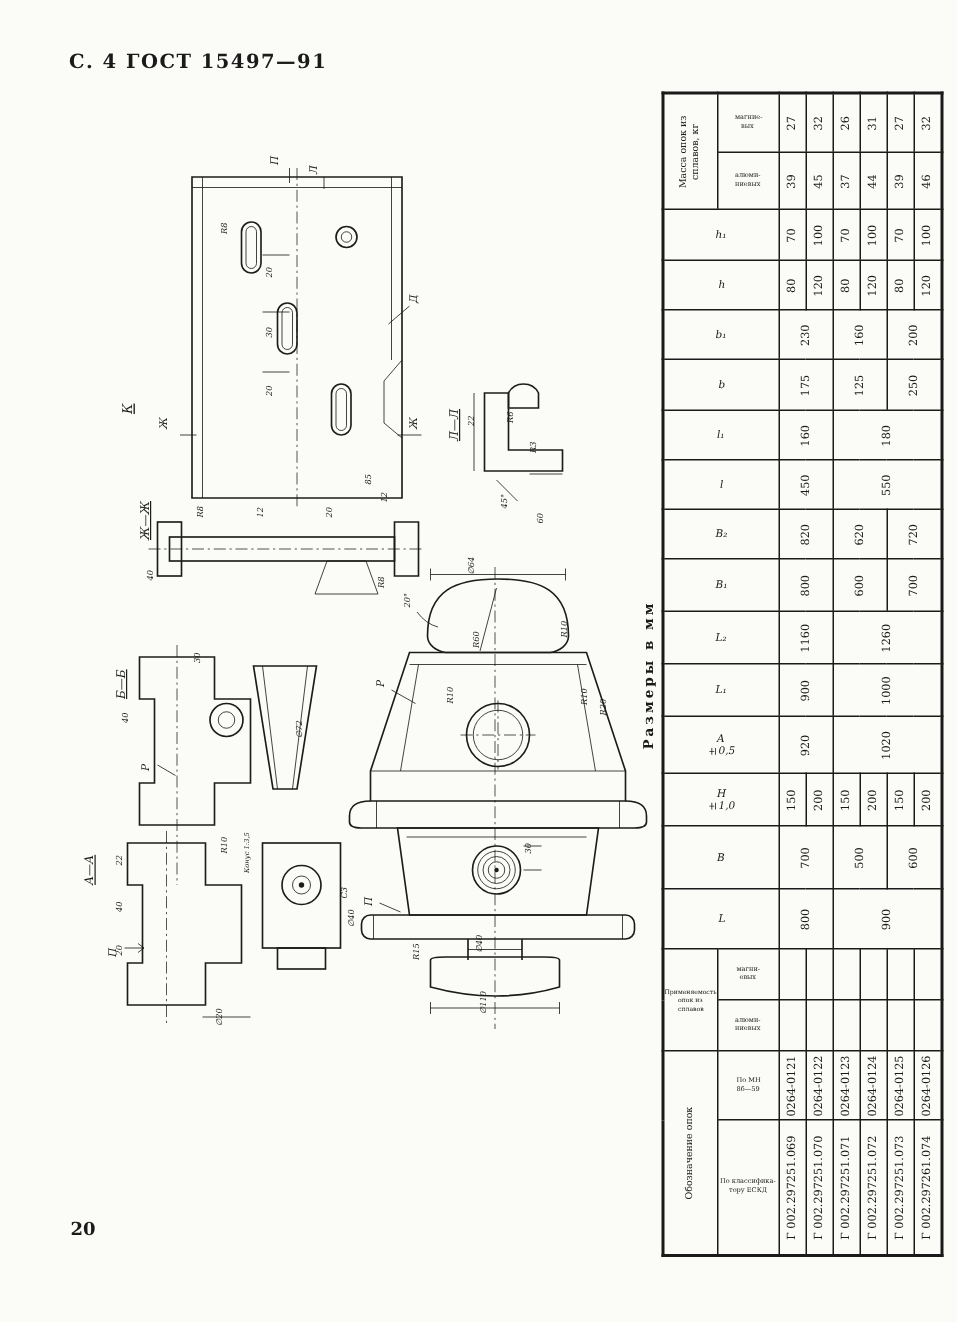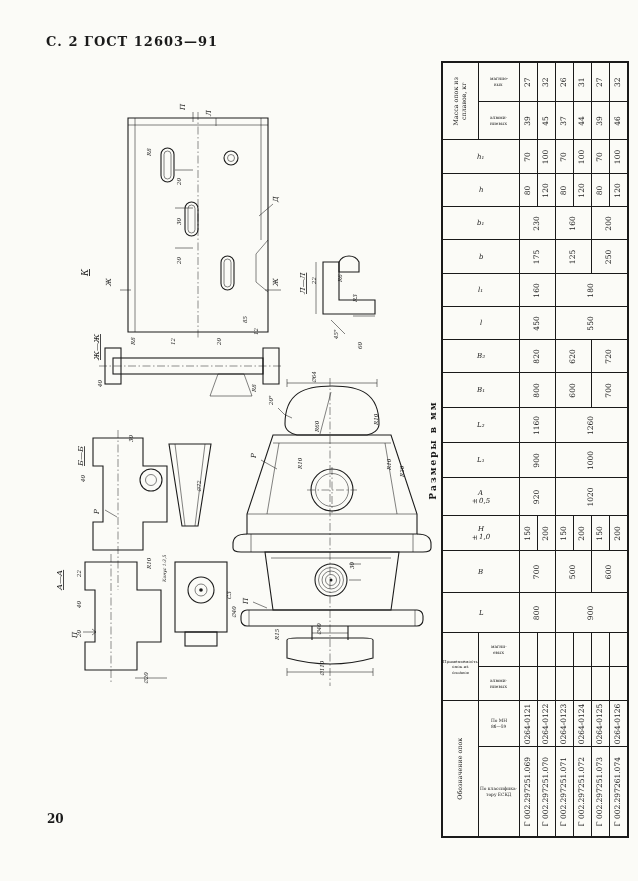--- a/index.html
+++ b/index.html
@@ -28,21 +28,21 @@
   .t{stroke:#1c1c1c;fill:none;stroke-width:0.55;}
   .cl{stroke:#1c1c1c;fill:none;stroke-width:0.5;stroke-dasharray:8 2.5 1.5 2.5;}
   text.dl{font:italic 8px "DejaVu Serif",serif;fill:#1c1c1c;}
   text.dd{font:italic 5.5px "DejaVu Serif",serif;fill:#1c1c1c;}
 </style>
 </head>
 <body>
 
 <div class="sheet">
 
-  <div class="hdr">С. 2  ГОСТ 12603—91</div>
+  <div class="hdr">С. 4  ГОСТ 15497—91</div>
 
   <svg class="drawing" width="400" height="600" viewBox="0 0 400 600">
     <defs>
       <pattern id="hp" patternUnits="userSpaceOnUse" width="4.5" height="4.5" patternTransform="rotate(45)">
         <line x1="2.2" y1="0" x2="2.2" y2="4.5" stroke="#1c1c1c" stroke-width="0.6"></line>
       </pattern>
     </defs>
 
     <g>
       <path class="s" d="M93,28 H233 V242 H93 Z"></path>

